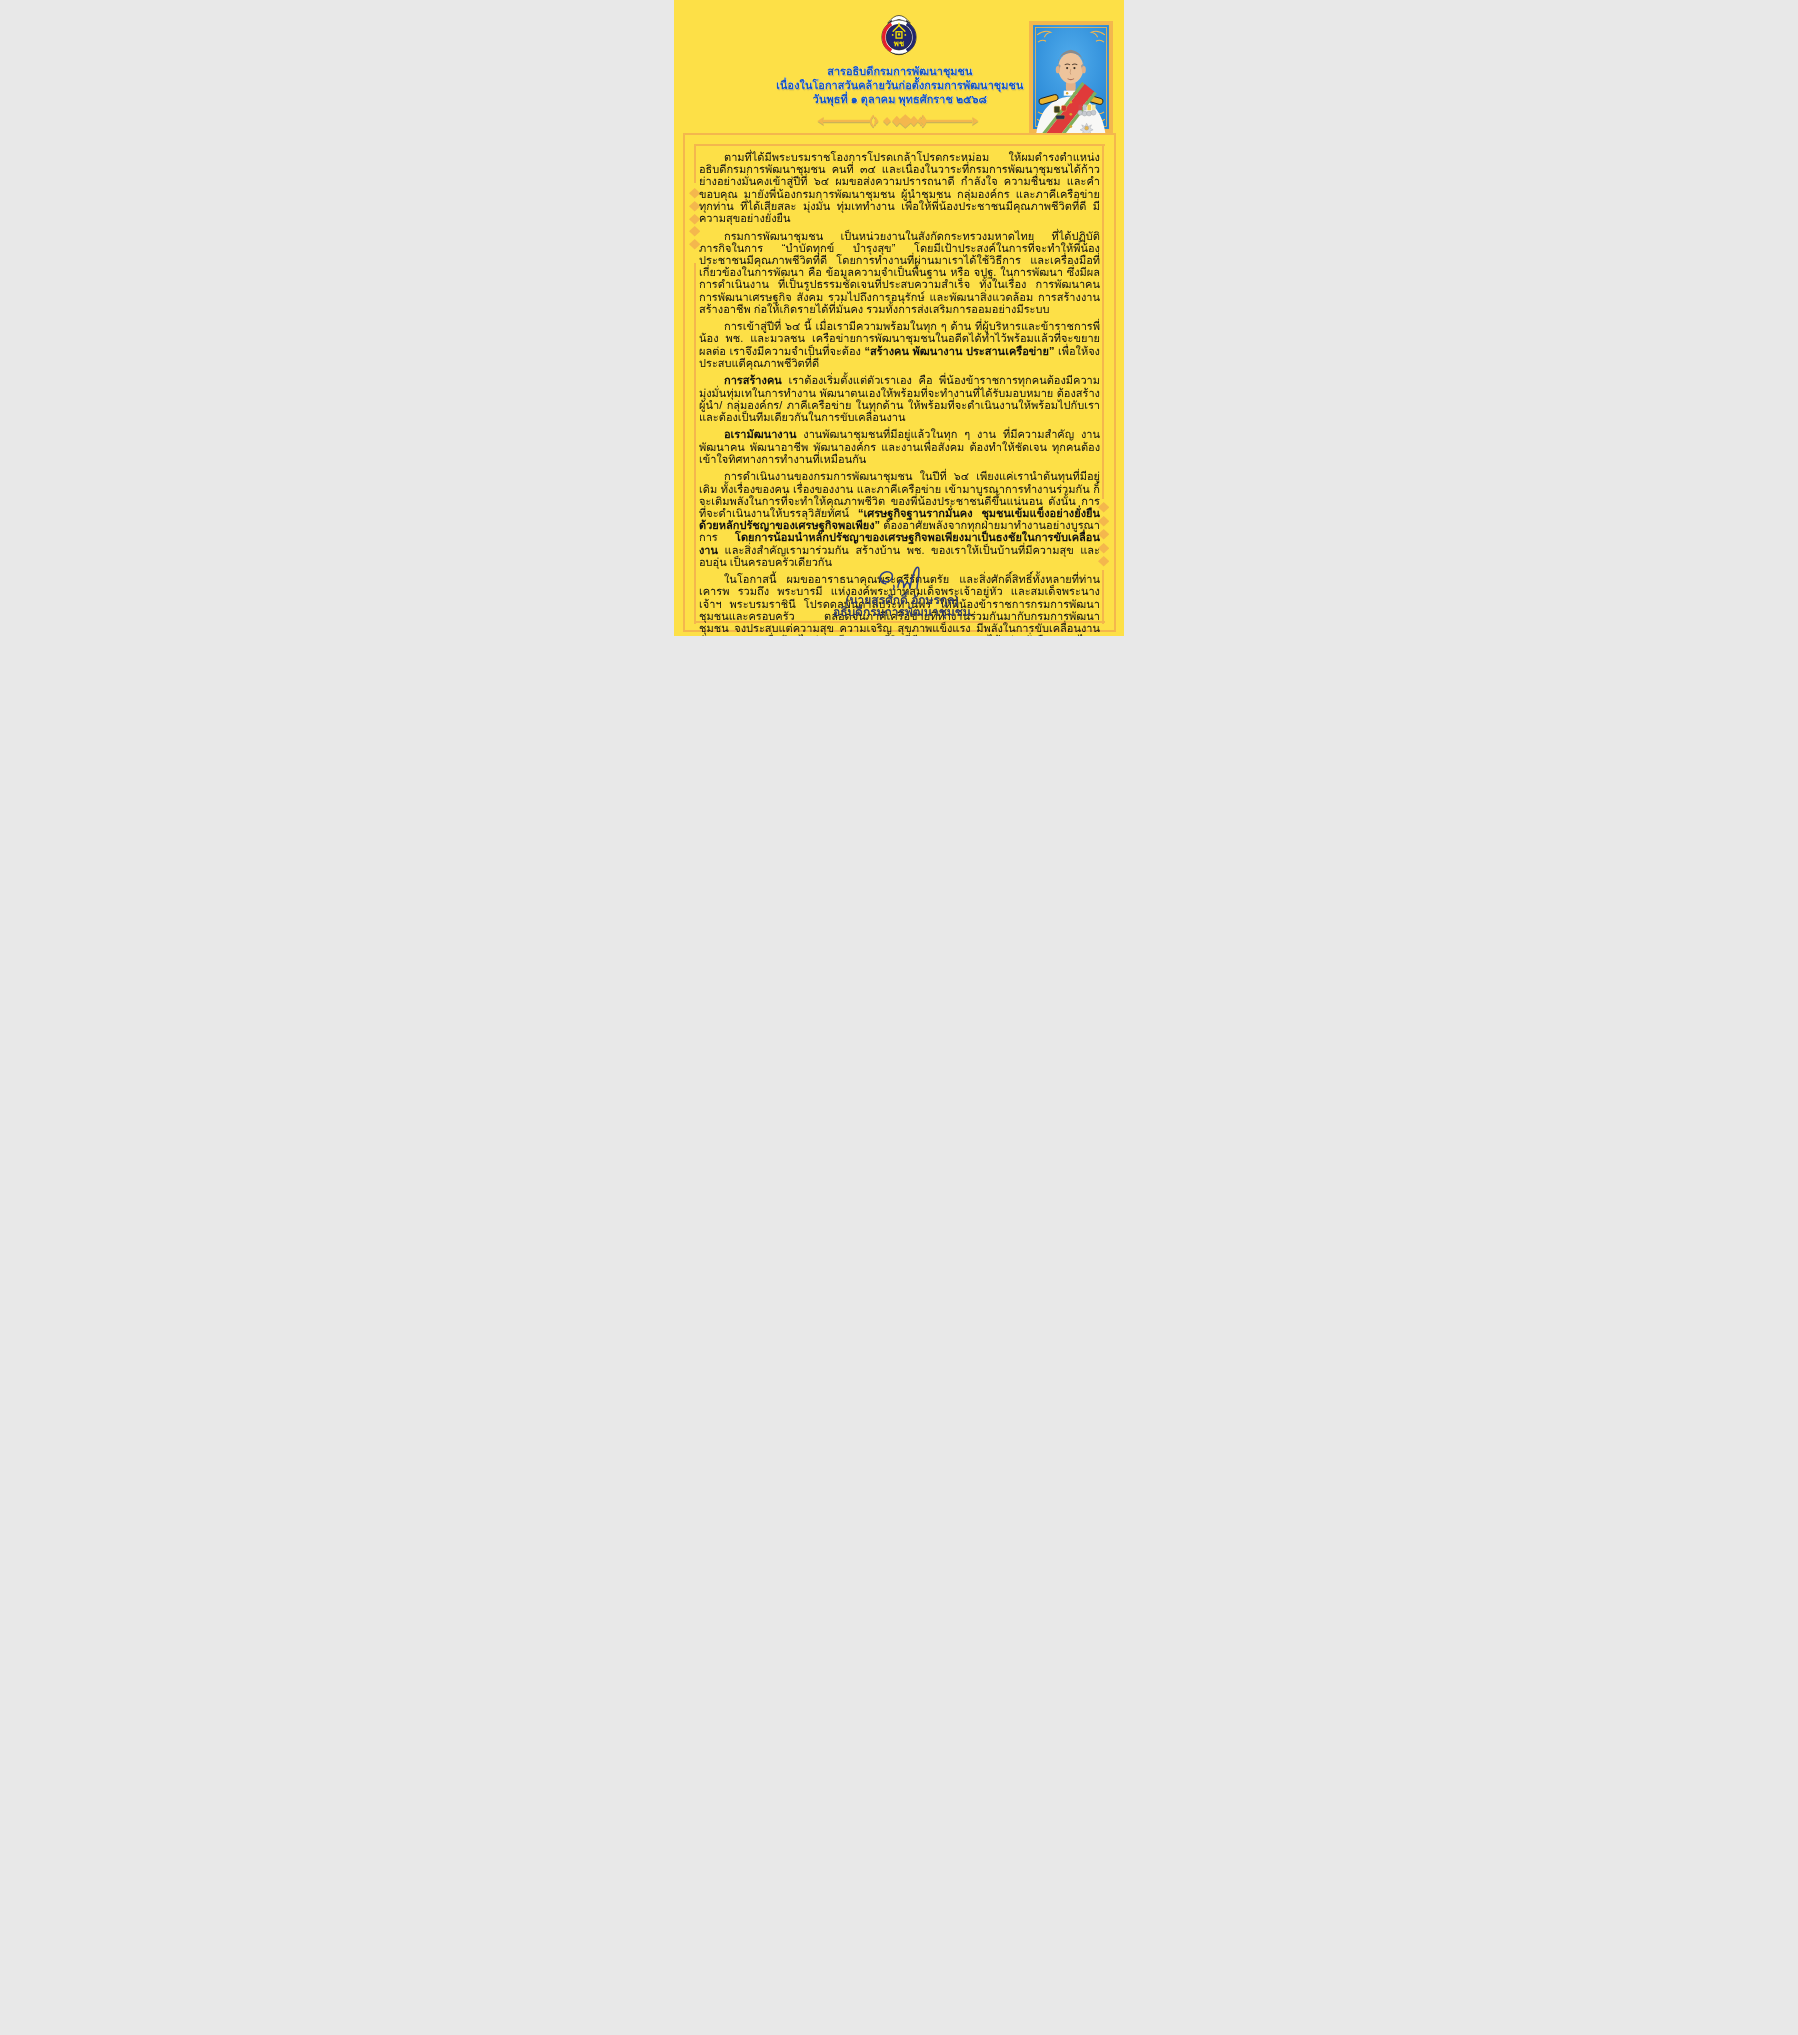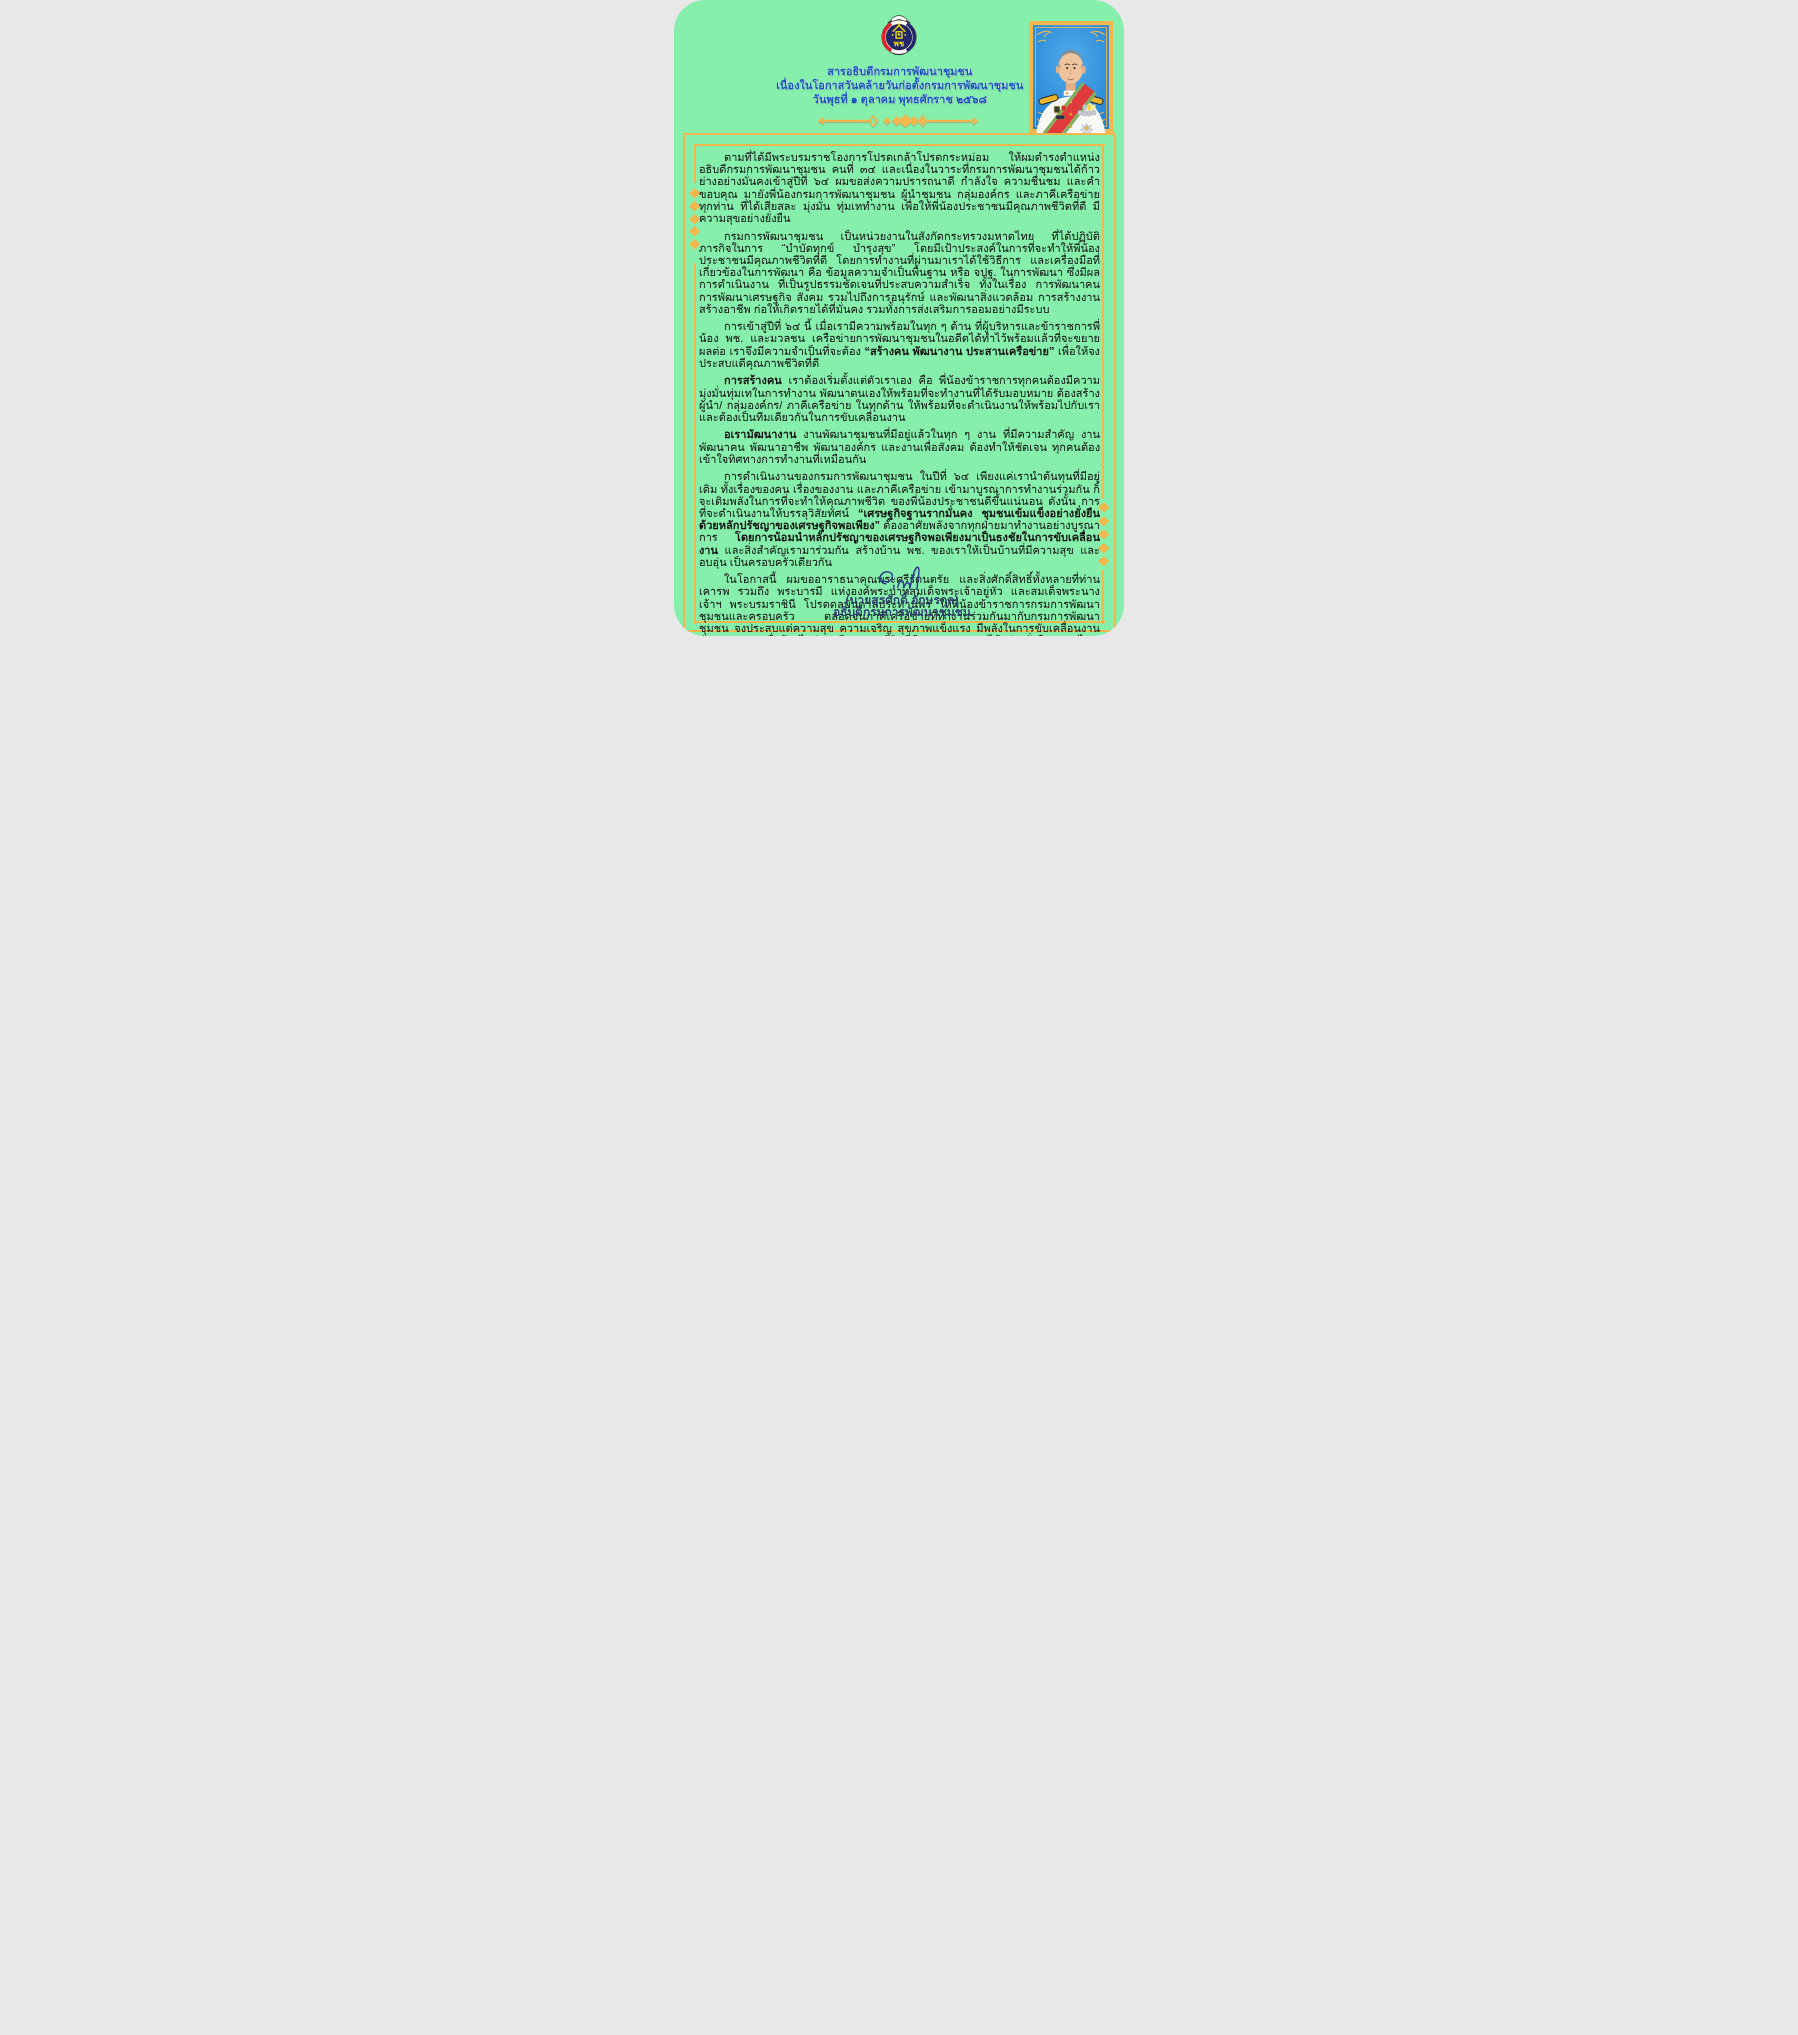--- a/index.html
+++ b/index.html
@@ -1,23 +1,22 @@
 <!DOCTYPE html>
 <html lang="th" style="font-size:6.5px"><head>
 <meta charset="utf-8">
 <style>
   html,body{margin:0;padding:0;background:#e8e8e8;}
   .page{
     position:relative;
     width:450px;height:636px;
     margin:0 auto;
-    background:#86efac;
+    background:#fde047;
     font-family:"Liberation Sans","DejaVu Sans",sans-serif;
     overflow:hidden;
-    border-radius:31px;
   }
   
   .logo{position:absolute;left:201px;top:10.6px;width:48px;height:51px;}
   .title-block{
     position:absolute;left:22.4px;top:64px;width:407px;
     text-align:center;color:#1553BE;font-weight:bold;
   }
   .title-line{
     font-size:11px;line-height:14.2px;
     text-shadow:0.4px 0.4px 0 #ffffff, 0.8px 0.8px 0.8px rgba(90,90,90,.35);

